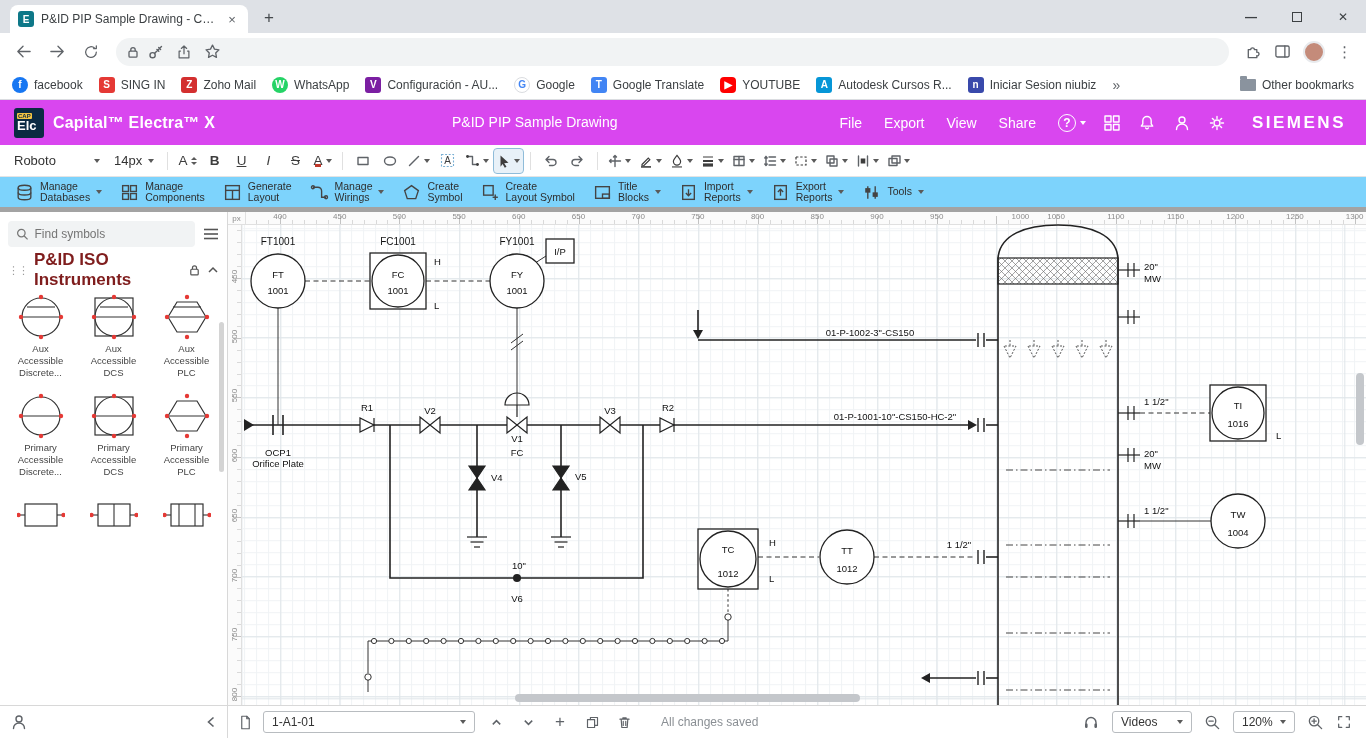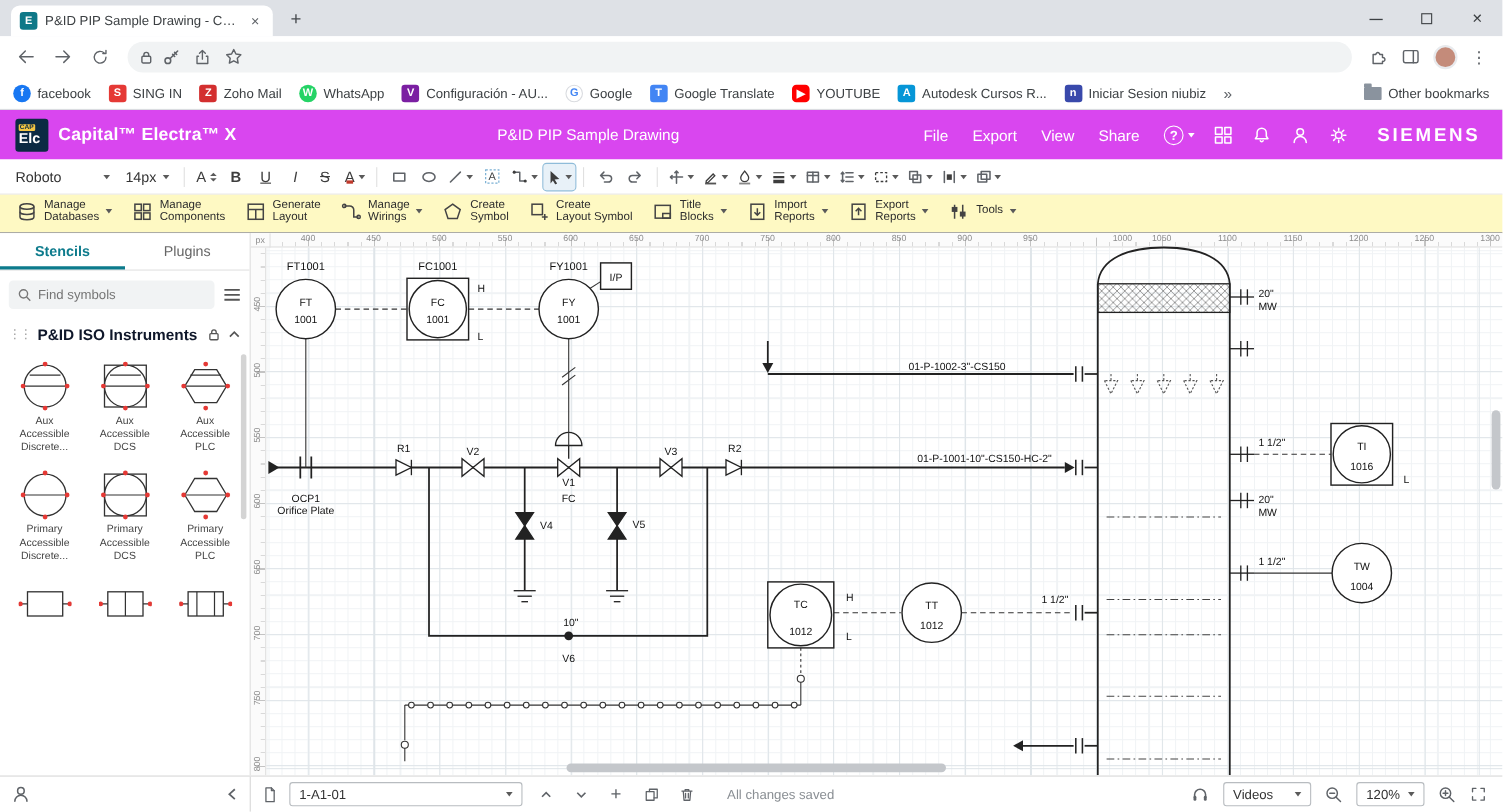--- a/index.html
+++ b/index.html
@@ -67,38 +67,38 @@
   .ftsel.size{width:52px;justify-content:space-between}
   .fbtn{height:24px;min-width:25px;padding:0 3px;display:flex;align-items:center;justify-content:center;gap:3px;border-radius:3px;
     color:#3d3d3d;font-size:13.5px;background:transparent;border:none;font-family:"Liberation Sans",sans-serif}
   .fbtn b{font-weight:700}.fbtn u{text-decoration:underline}.fbtn i{font-style:italic}.fbtn s{text-decoration:line-through}
   .fbtn.active{background:#e8f1f8;outline:1px solid #8fbcd9}
   .fclr{position:relative;line-height:14px}
   .fclr:after{content:"";position:absolute;left:2px;right:2px;bottom:1px;height:3px;background:#c0392b}
   .sep{width:1px;height:18px;background:#e0e0e0;margin:0 5px;flex:0 0 auto}
 
   
-  .ribbon{position:absolute;left:0;top:177px;right:0;height:35px;background:#fef9c3;border-bottom:1px solid #a3a3a3;
-    display:flex;padding:0 6px}
+  .ribbon{position:absolute;left:0;top:177px;right:0;height:35px;background:#7dd3fc;border-bottom:5px solid #a3a3a3;
+    display:flex;align-items:center;padding:0 6px}
   .rbtn{display:flex;align-items:center;gap:6px;height:30px;padding:0 9px;border-radius:3px}
   .ric{width:19px;height:19px;flex:0 0 auto}
   .rlb span{display:block;font-size:10.5px;line-height:11.5px;color:#2e2e2e;white-space:nowrap}
 
   
   .main{position:absolute;left:0;top:212px;right:0;height:493px}
   .sidebar{position:absolute;left:0;top:0;width:228px;height:493px;background:#fff;border-right:1px solid #d8d8d8;overflow:hidden}
   .side-tabs{display:flex;height:34px;border-bottom:1px solid #e2e2e2}
   .side-tab{flex:1;display:flex;align-items:center;justify-content:center;font-size:13px;color:#666}
   .side-tab.active{color:#0d7b8c;font-weight:700;box-shadow:inset 0 -3px 0 #0d7b8c}
   .searchrow{display:flex;align-items:center;padding:9px 8px 8px 8px;gap:8px}
   .searchbox{flex:1;height:26px;background:#f1f3f4;border-radius:4px;display:flex;align-items:center;padding:0 8px;gap:6px}
   .searchbox input{border:none;background:transparent;outline:none;font-size:12px;color:#333;width:100%;font-family:"Liberation Sans",sans-serif}
   .secthdr{display:flex;align-items:center;height:30px;padding:0 8px;gap:6px}
   .grip{color:#9a9a9a;font-size:11px;letter-spacing:-1px;line-height:10px}
-  .secttitle{font-size:14px;font-weight:700;color:#0f172a;flex:1}
+  .secttitle{font-size:17px;font-weight:700;color:#7f1d1d;flex:1}
   .symgrid{display:grid;grid-template-columns:repeat(3,1fr);padding:8px 4px 0 4px;row-gap:13px}
   .symcell{display:flex;flex-direction:column;align-items:center}
   .symlbl{margin-top:2px;text-align:center}
   .symlbl span{display:block;font-size:9.5px;line-height:12px;color:#444}
   .side-scroll{position:absolute;right:3px;top:110px;width:5px;height:150px;background:#d4d4d4;border-radius:3px}
 
   .canvas{position:absolute;left:228px;top:0;width:1138px;height:493px;background:#fff;overflow:hidden}
   .grid{position:absolute;left:14px;top:13px;right:0;bottom:0;
     background-image:
       repeating-linear-gradient(to right,#dfe5e9 0 1px,transparent 1px 59.7px),
@@ -565,24 +565,20 @@
         <span class="rlb">
           <span>Tools</span>
         </span>
         <span class="chv"></span>
       </div>
     </div>
 
   <div class="main">
 
     <div class="sidebar">
-      <div class="side-tabs">
-        <span class="side-tab active">Stencils</span>
-        <span class="side-tab">Plugins</span>
-      </div>
       <div class="searchrow">
         <span class="searchbox">
           <svg width="14" height="14" viewBox="0 0 14 14">
             <circle cx="6" cy="6" r="4.2" fill="none" stroke="#777" stroke-width="1.4"></circle>
               <line x1="9.2" y1="9.2" x2="13" y2="13" stroke="#777" stroke-width="1.4"></line>
           </svg>
           <input placeholder="Find symbols" style="">
         </span>
         <svg width="16" height="14" viewBox="0 0 16 14">
           <line x1="1" y1="2.5" x2="15" y2="2.5" stroke="#555" stroke-width="1.6"></line>

